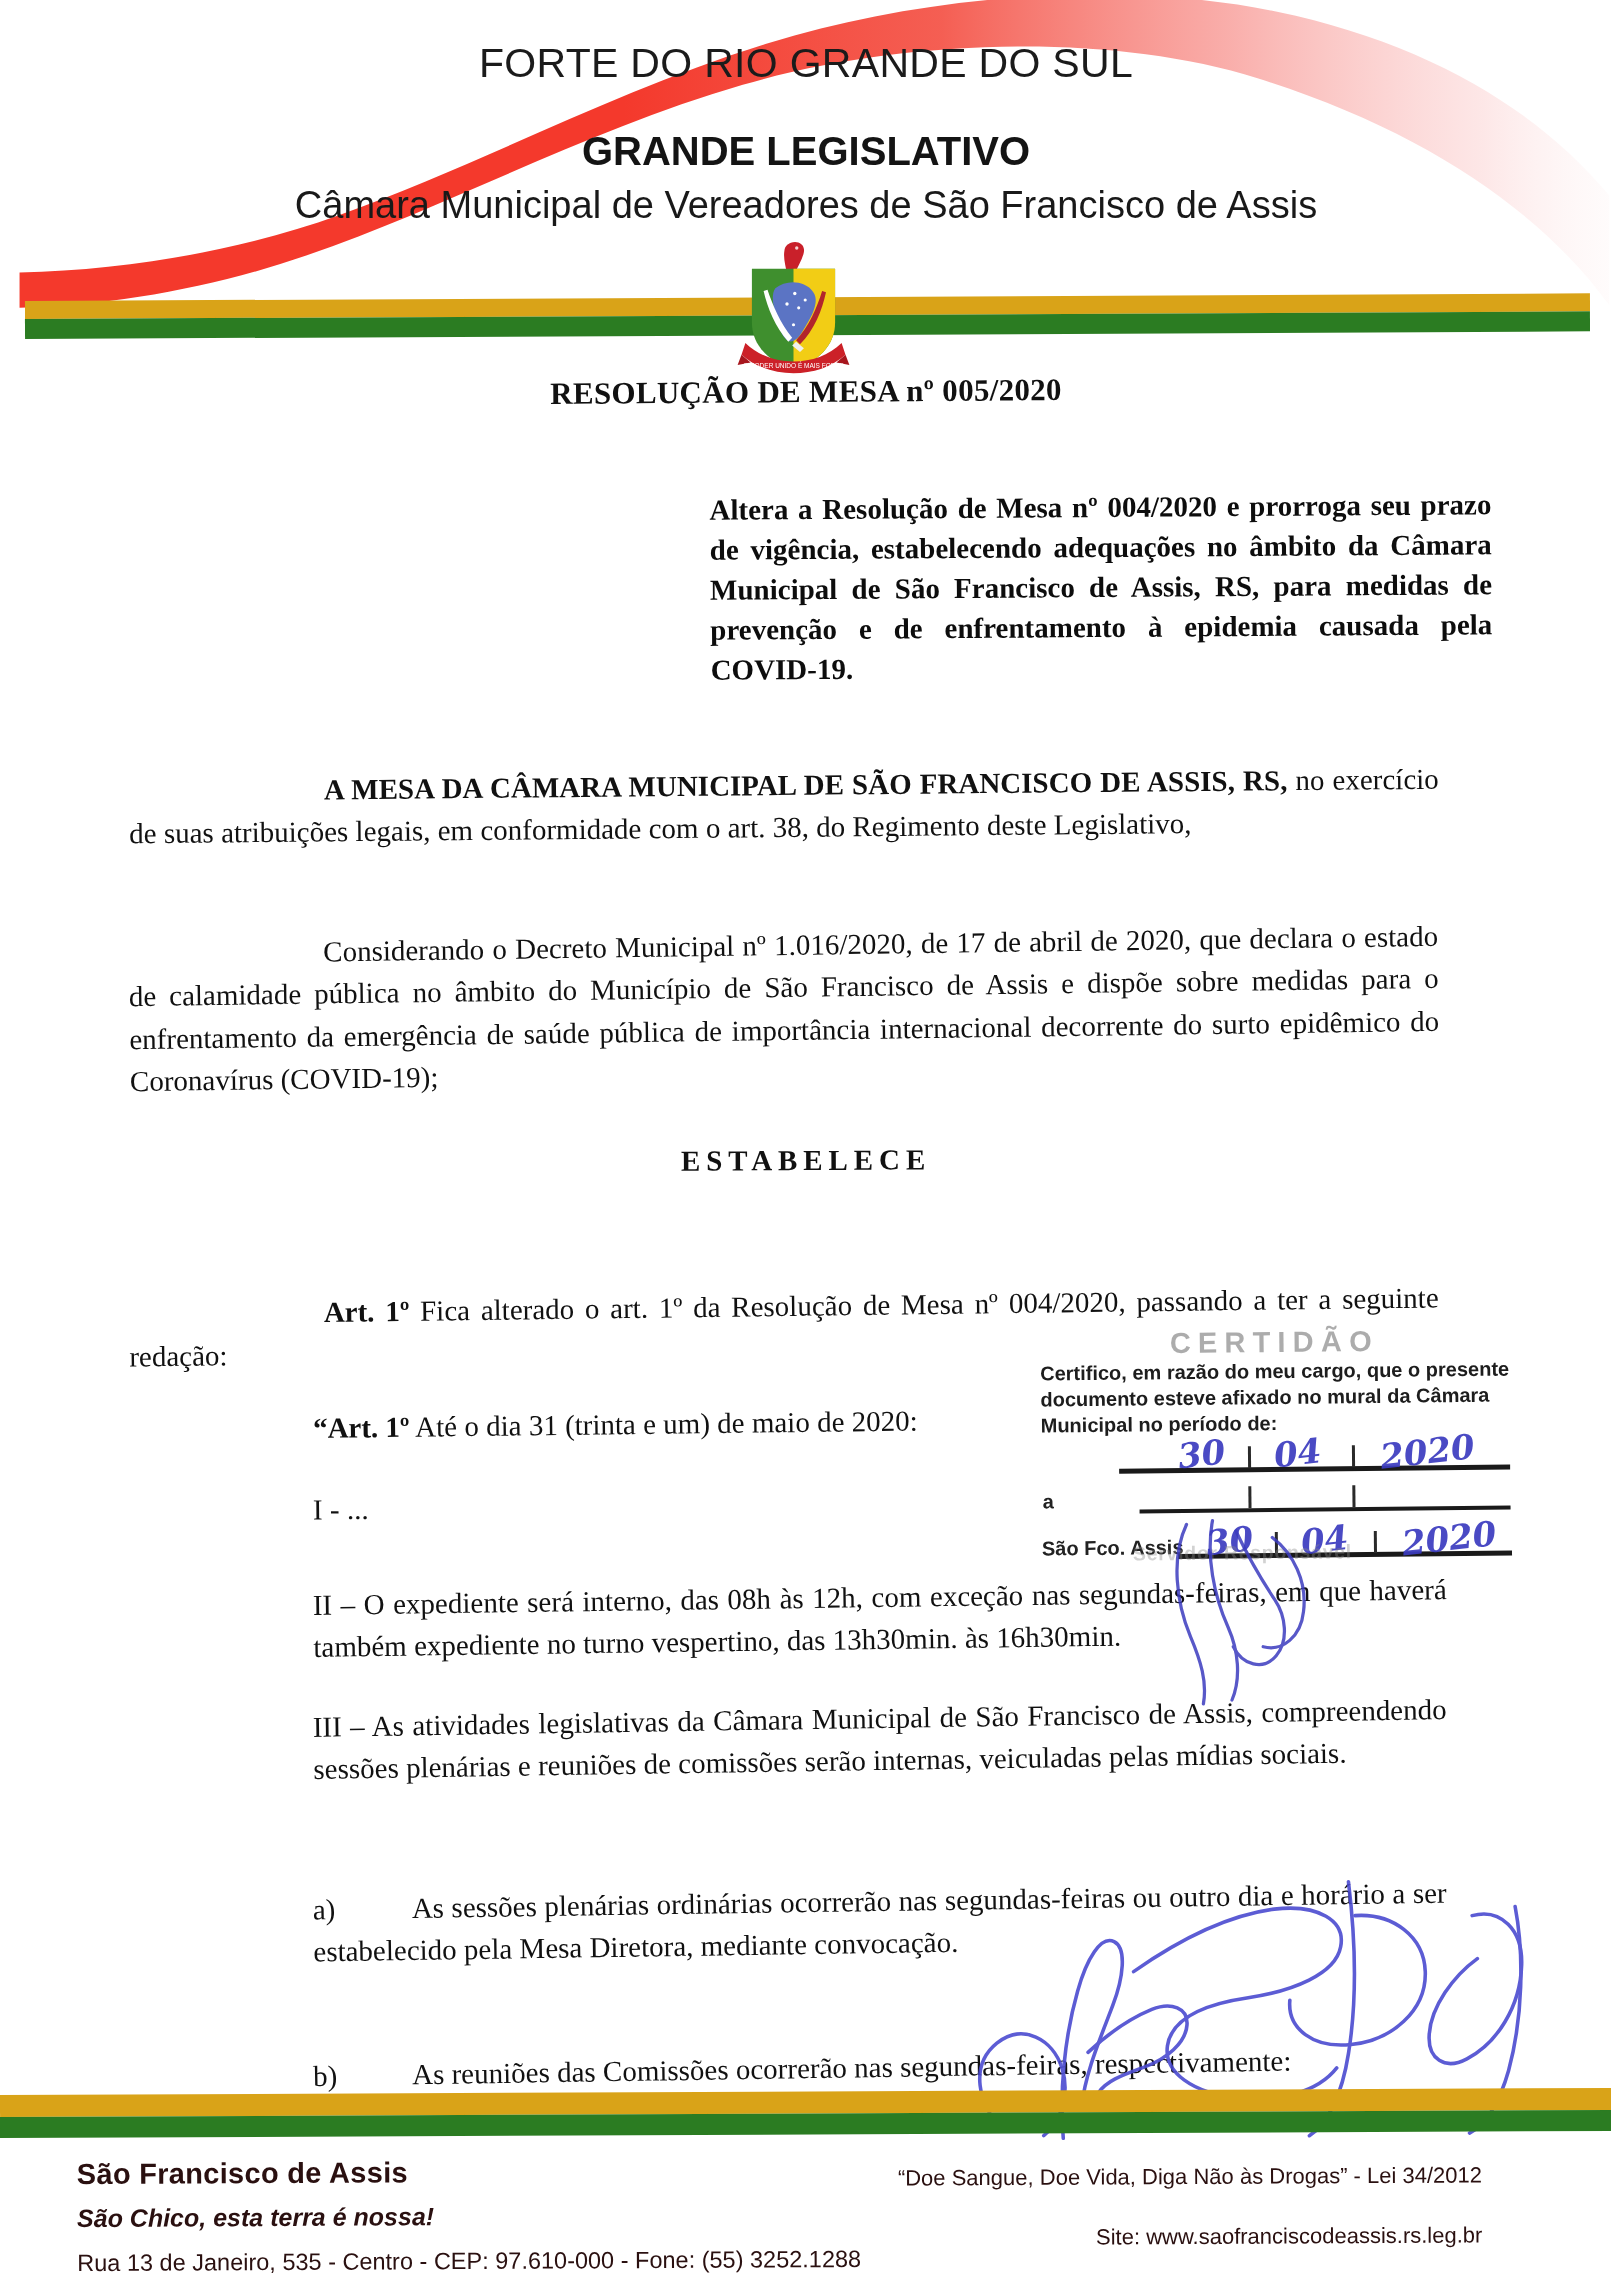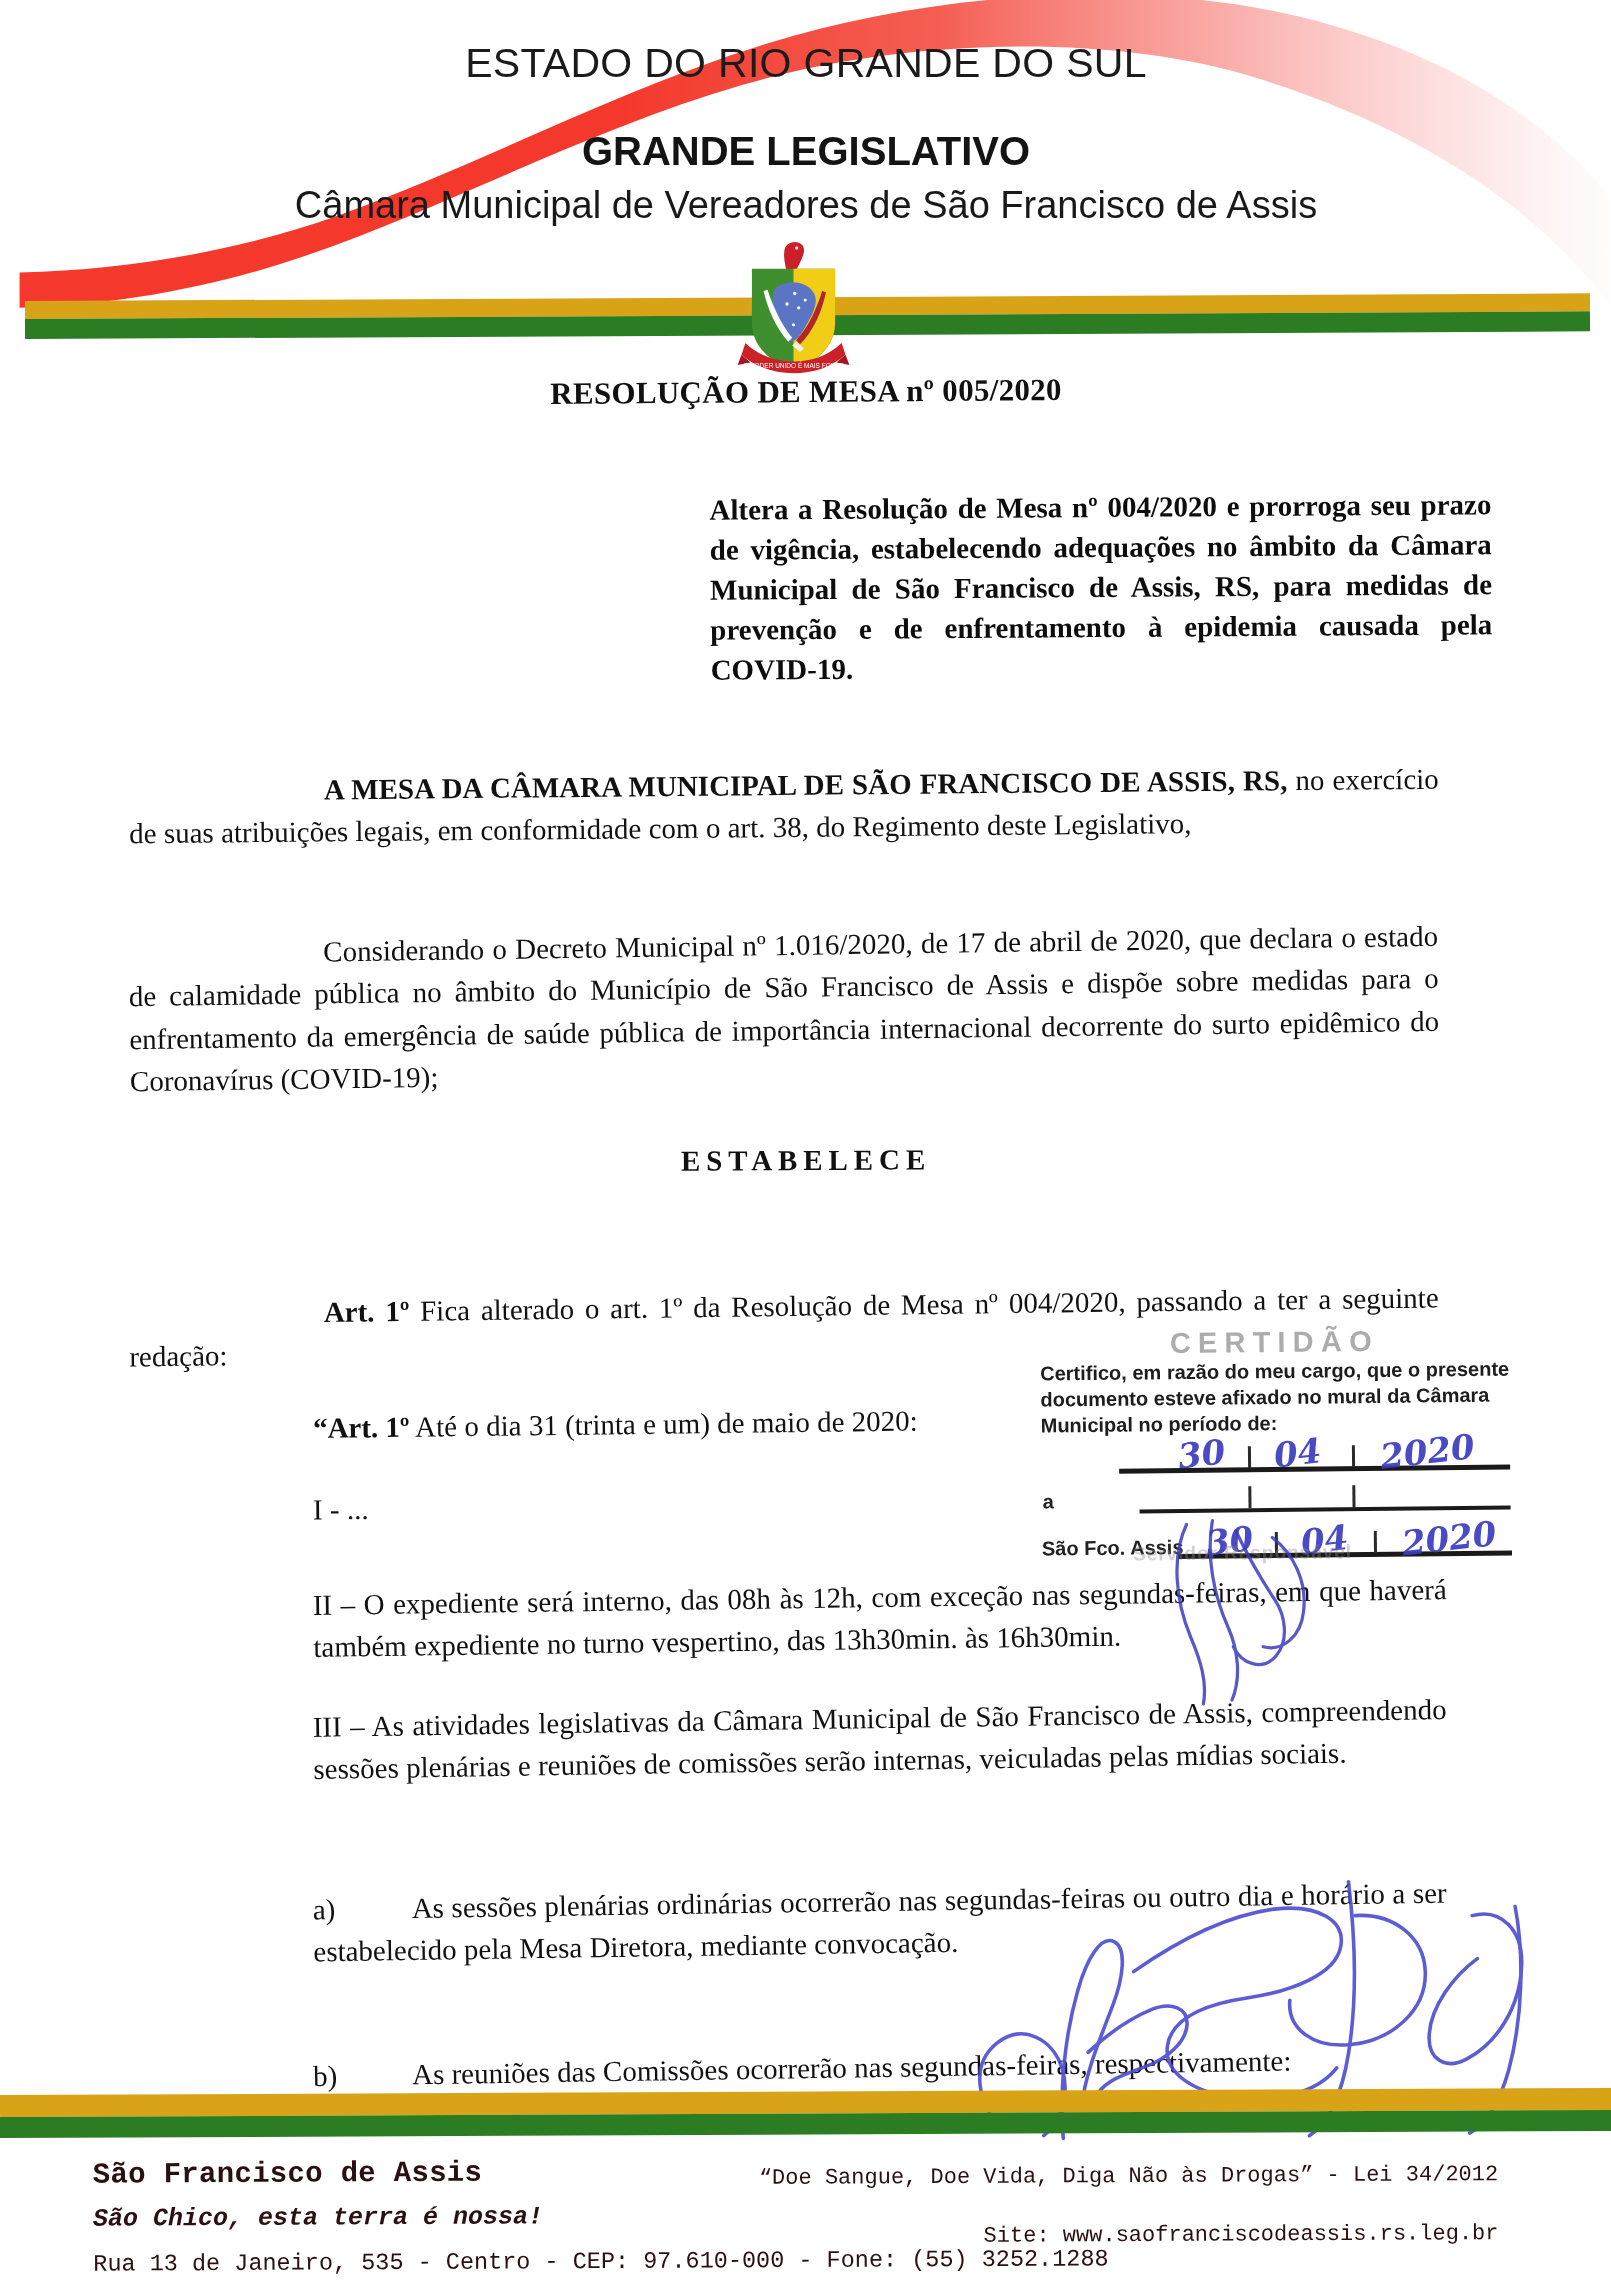--- a/index.html
+++ b/index.html
@@ -263,23 +263,23 @@
   .bar-green-bot{
     position:absolute;
     left:0px; top:2117px;
     width:1612px; height:21px;
     background:#2b7c22;
     transform:rotate(-0.25deg);
     transform-origin:left center;
   }
   .footer{
     position:absolute;
-    left:16px; top:2144px;
+    left:0; top:2144px;
     width:1528px; height:152px;
-    font-family:Liberation Mono, monospace;
+    font-family:Liberation Sans, sans-serif;
     color:#2a1010;
   }
   .f-left{
     position:absolute;
     left:77px; top:11.7px;
     transform:rotate(-0.3deg);
   }
   .f-city{ font-size:29px; font-weight:bold; letter-spacing:0.3px;}
   .f-slogan{ font-size:25px; font-weight:bold; font-style:italic; margin-top:13px;}
   .f-addr{ font-size:23.5px; margin-top:17px; }
@@ -318,21 +318,21 @@
                L 2470,468
                L 2470,300
                C 2360,168 2190,66 1960,18
                C 1720,-32 1420,-8 1180,66
                C 940,140 740,252 520,330
                C 370,384 200,414 30,418
                Z" fill="url(#gradRed)"></path>
     </svg>
 
     <div class="header-text">
-      <div class="hdr-line1">ESTADO DO RIO GRANDE DO SUL</div>
+      <div class="hdr-line1">FORTE DO RIO GRANDE DO SUL</div>
       <div class="hdr-line2">GRANDE LEGISLATIVO</div>
       <div class="hdr-line3">Câmara Municipal de Vereadores de São Francisco de Assis</div>
     </div>
   </div>
 
   <div class="bar-gold"></div>
   <div class="bar-green"></div>
 
   <svg class="brasao" viewBox="0 0 180 230">
 

